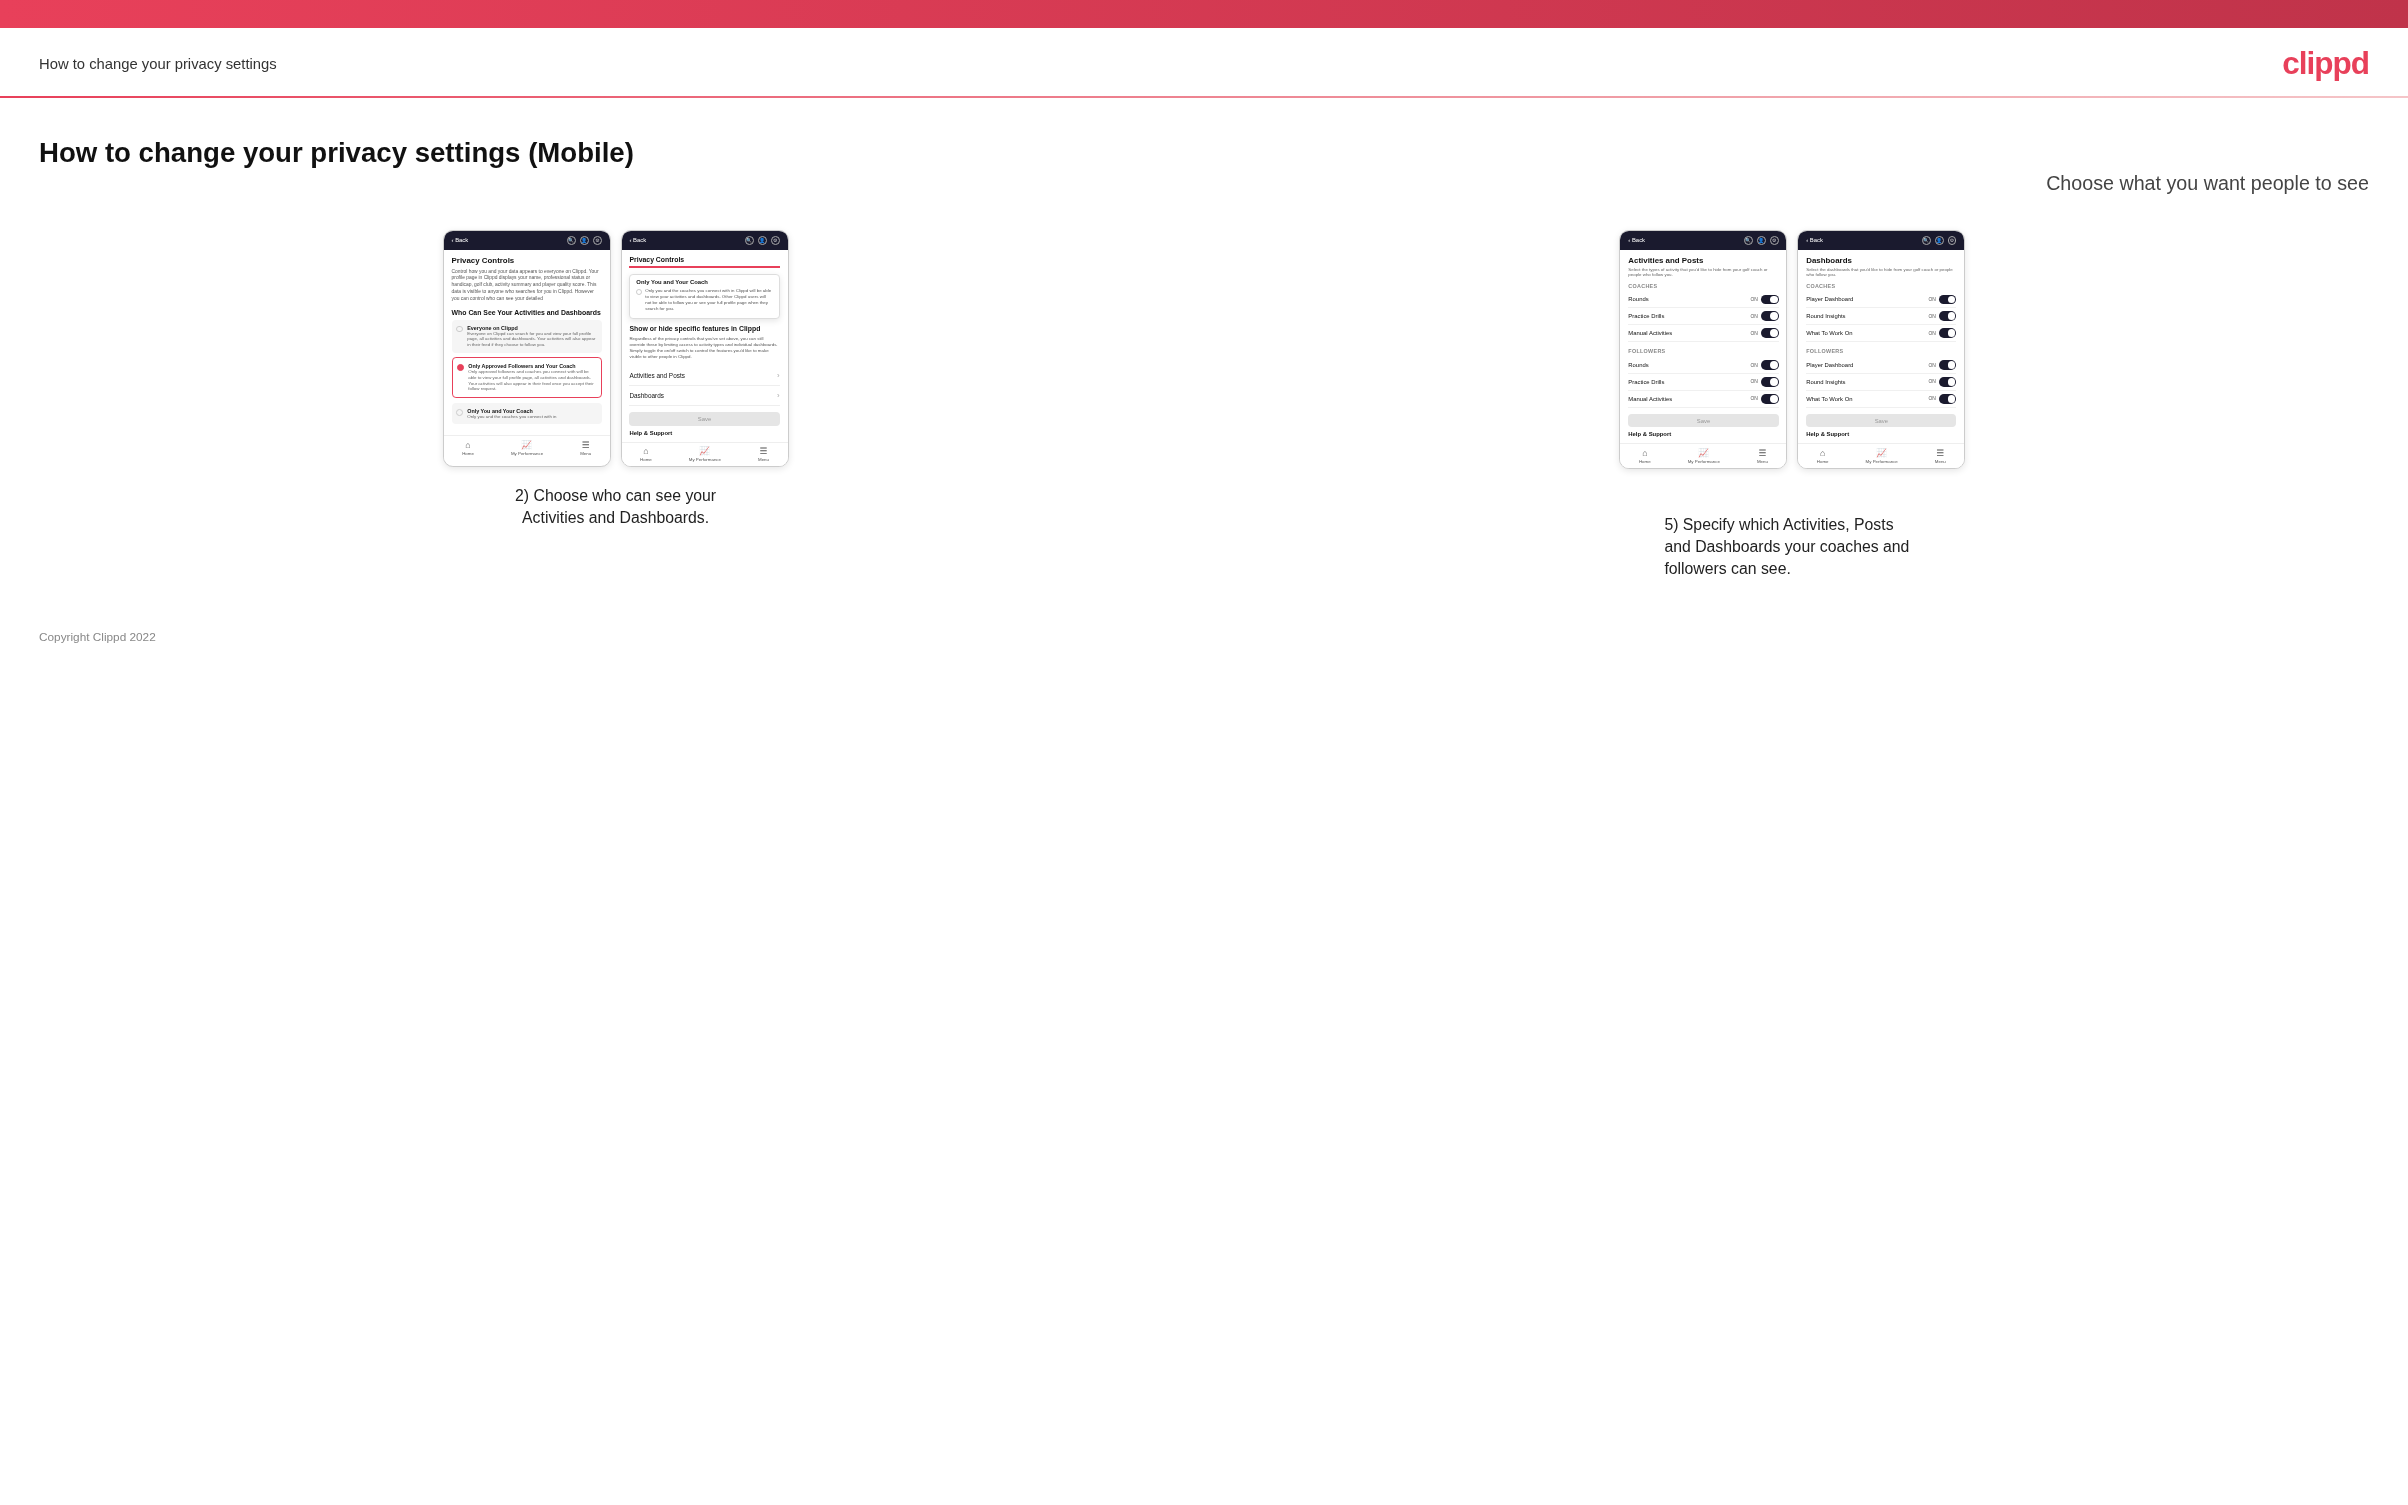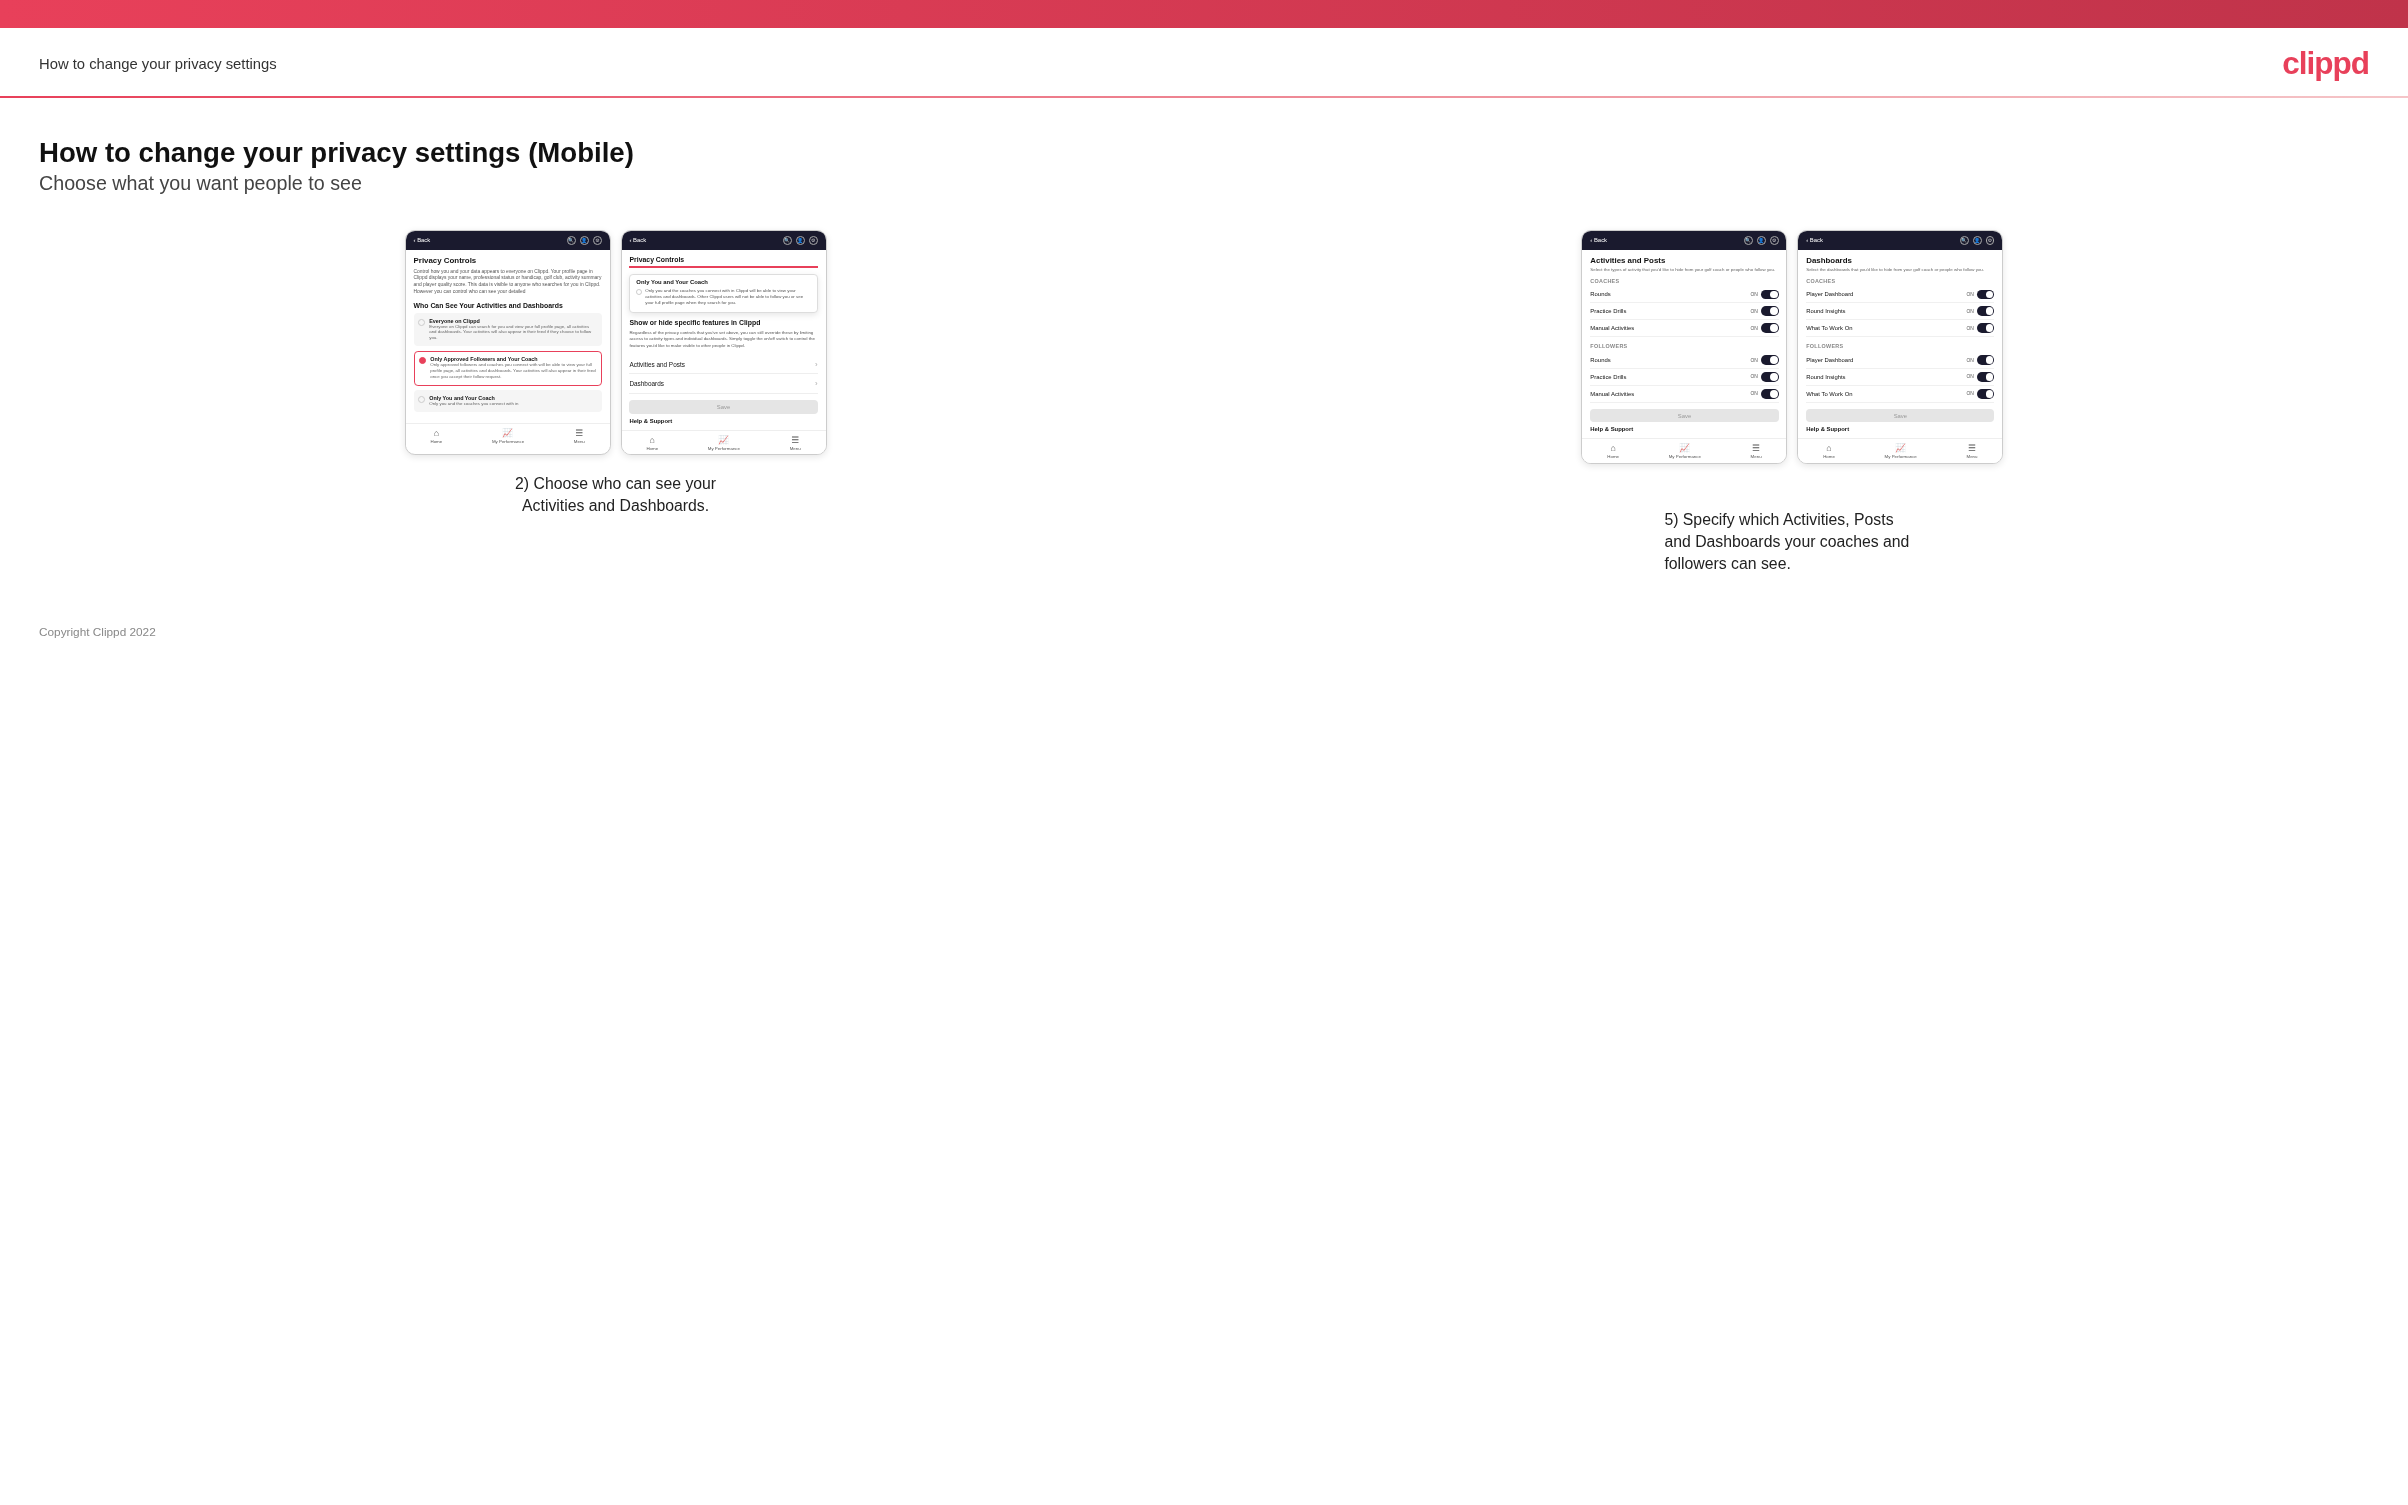--- a/index.html
+++ b/index.html
@@ -45,41 +45,42 @@
     .page-main-title {
       font-size: 27.6px;
       font-weight: 800;
       color: #111;
       margin-bottom: 3px;
     }
     .page-subtitle {
       font-size: 19.7px;
       color: #444;
       margin-bottom: 35px;
+      text-align: right;
     }
 
     
     .screenshots-row {
       display: flex;
       gap: 23.6px;
       align-items: flex-start;
     }
 
     .caption {
       font-size: 15.8px;
       color: #222;
       text-align: center;
       margin-top: 17.7px;
       max-width: 256px;
       line-height: 1.4;
     }
 
     
     .phone-frame {
-      width: 206px;
+      width: 168px;
       border: 1.5px solid #ccc;
       border-radius: 9.9px;
       overflow: hidden;
       background: #fff;
       box-shadow: 0 2px 7.9px rgba(0,0,0,0.1);
       font-size: 5.9px;
     }
 
     
     .phone-topbar {

